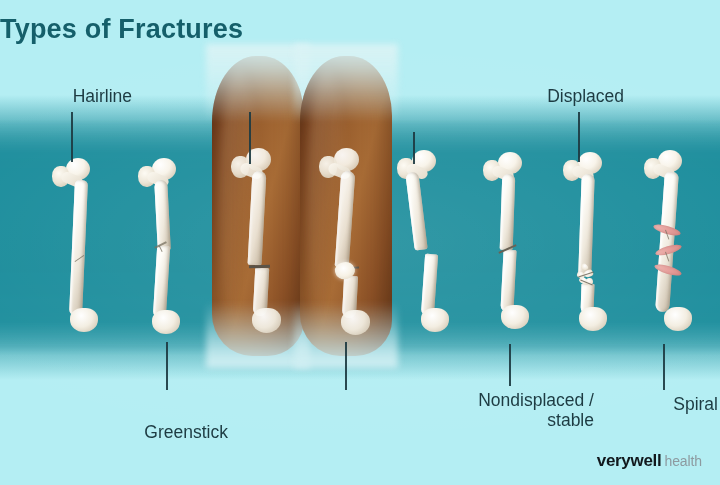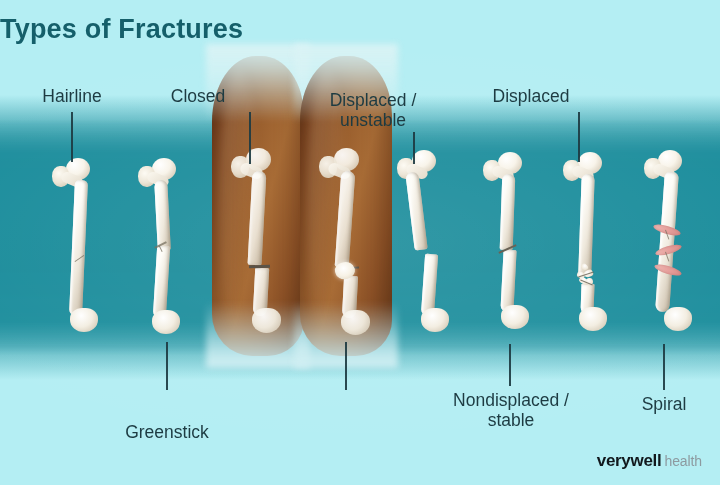--- a/index.html
+++ b/index.html
@@ -35,21 +35,21 @@
 
   
   .title{
     position:absolute;top:14px;left:0;right:0;
     font-size:27px;font-weight:bold;color:#155f6a;letter-spacing:.2px;
   }
 
   
   .label{
     position:absolute;color:#1d3b42;font-size:17.5px;line-height:20px;
-    text-align:center;white-space:pre-line;
+    text-align:right;white-space:pre-line;
   }
   .leader{position:absolute;width:2px;background:#1d3b42;opacity:.92;}
 
   
   .leg{position:absolute;}
   .leg .skin{
     position:absolute;inset:0;
     border-radius:48% 46% 40% 44%/22% 20% 12% 14%;
     background:
       linear-gradient(105deg,
@@ -233,25 +233,22 @@
     <div class="spiralband" style="left:11px;top:96px;width:27px;height:8px;transform:rotate(-16deg);"></div>
     <div class="spiralband" style="left:10px;top:116px;width:28px;height:8px;transform:rotate(17deg);"></div>
     <div class="crack-soft" style="left:18px;top:84px;width:10px;height:1.4px;transform:rotate(70deg);"></div>
     <div class="crack-soft" style="left:18px;top:106px;width:10px;height:1.4px;transform:rotate(70deg);"></div>
     <div class="condyle" style="left:20px;top:157px;width:28px;height:24px;"></div>
   </div>
 
   <div class="label" style="left:12px;top:86px;width:120px;">Hairline</div>
   <div class="leader" style="left:71px;top:112px;height:50px;"></div>
 
-  <div class="label" style="left:138px;top:86px;width:120px;">Closed</div>
   <div class="leader" style="left:249px;top:112px;height:52px;"></div>
 
-  <div class="label" style="left:290px;top:90px;width:166px;">Displaced /
-unstable</div>
   <div class="leader" style="left:413px;top:132px;height:32px;"></div>
 
   <div class="label" style="left:438px;top:86px;width:186px;">Displaced</div>
   <div class="leader" style="left:578px;top:112px;height:50px;"></div>
 
   <div class="leader" style="left:166px;top:342px;height:48px;"></div>
   <div class="label" style="left:106px;top:394px;width:122px;margin-top:28px;">Greenstick</div>
 
   <div class="leader" style="left:345px;top:342px;height:48px;"></div>
 

